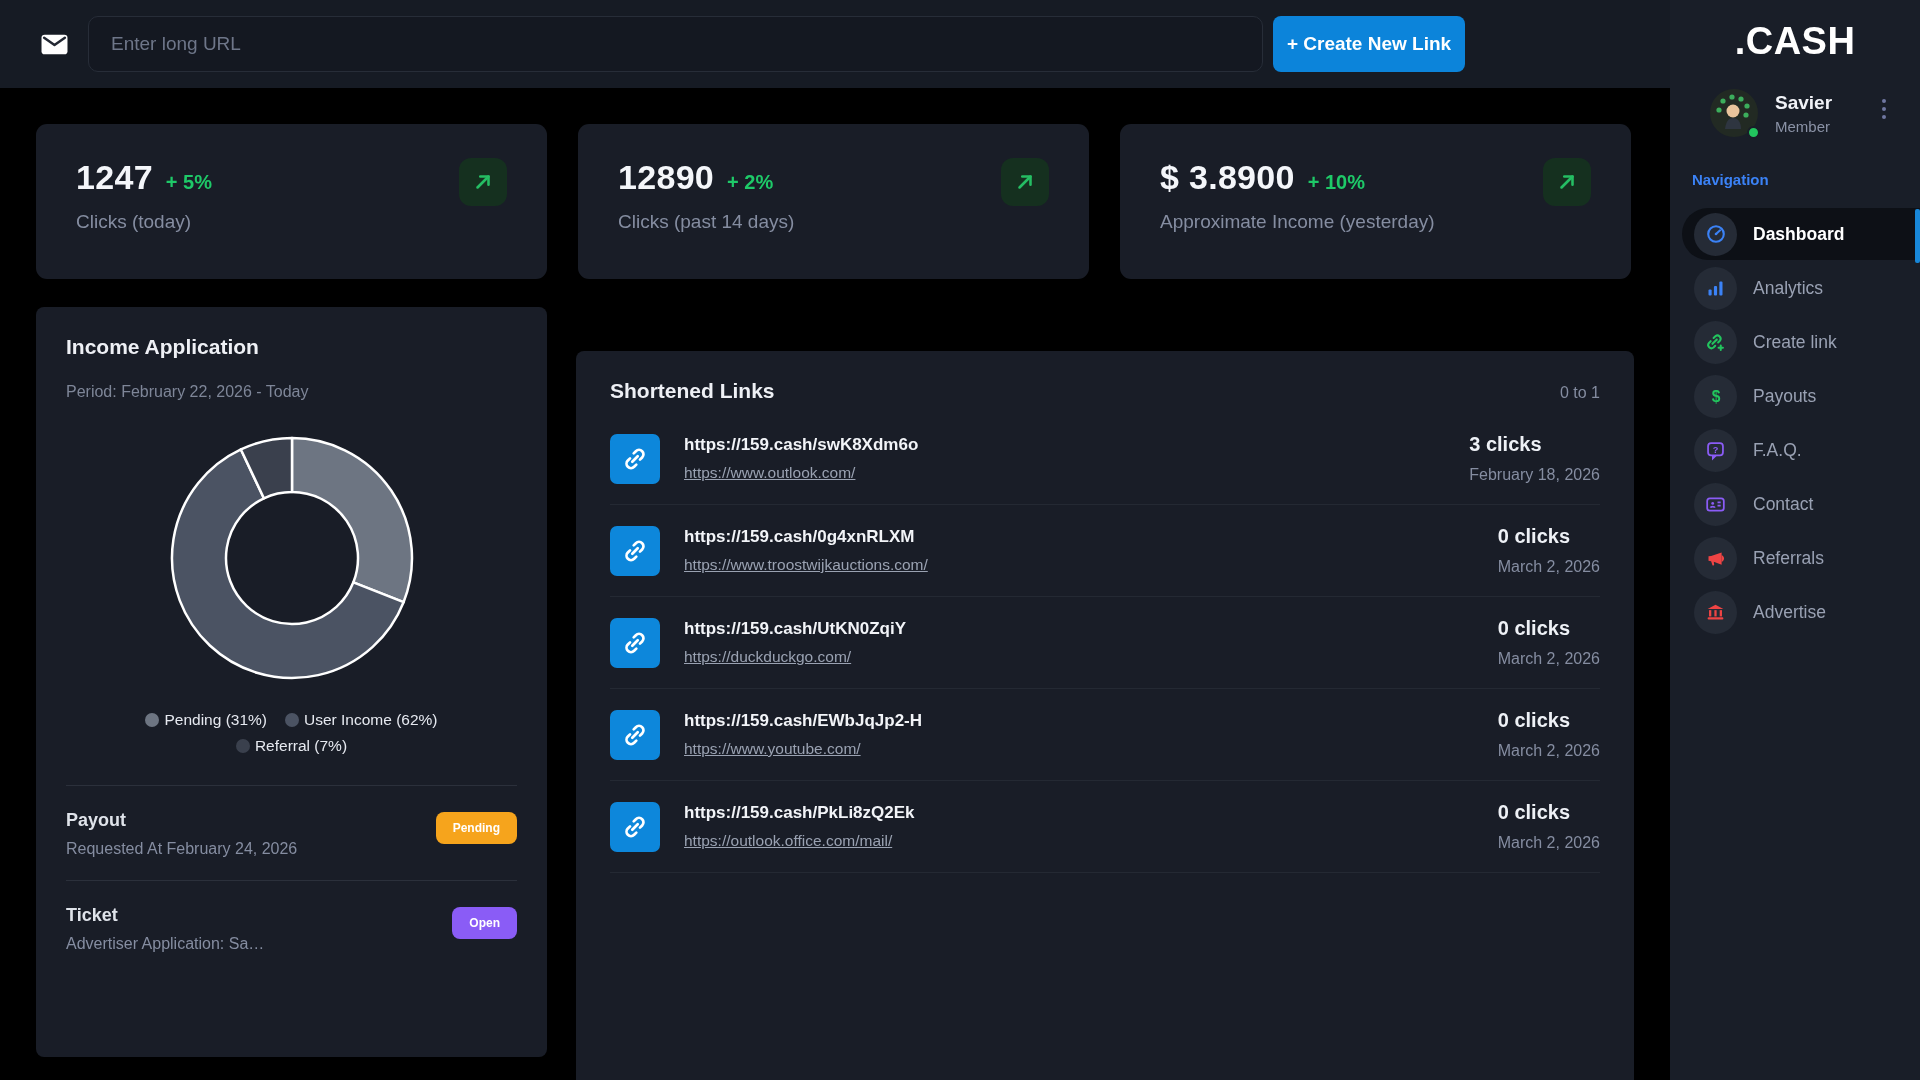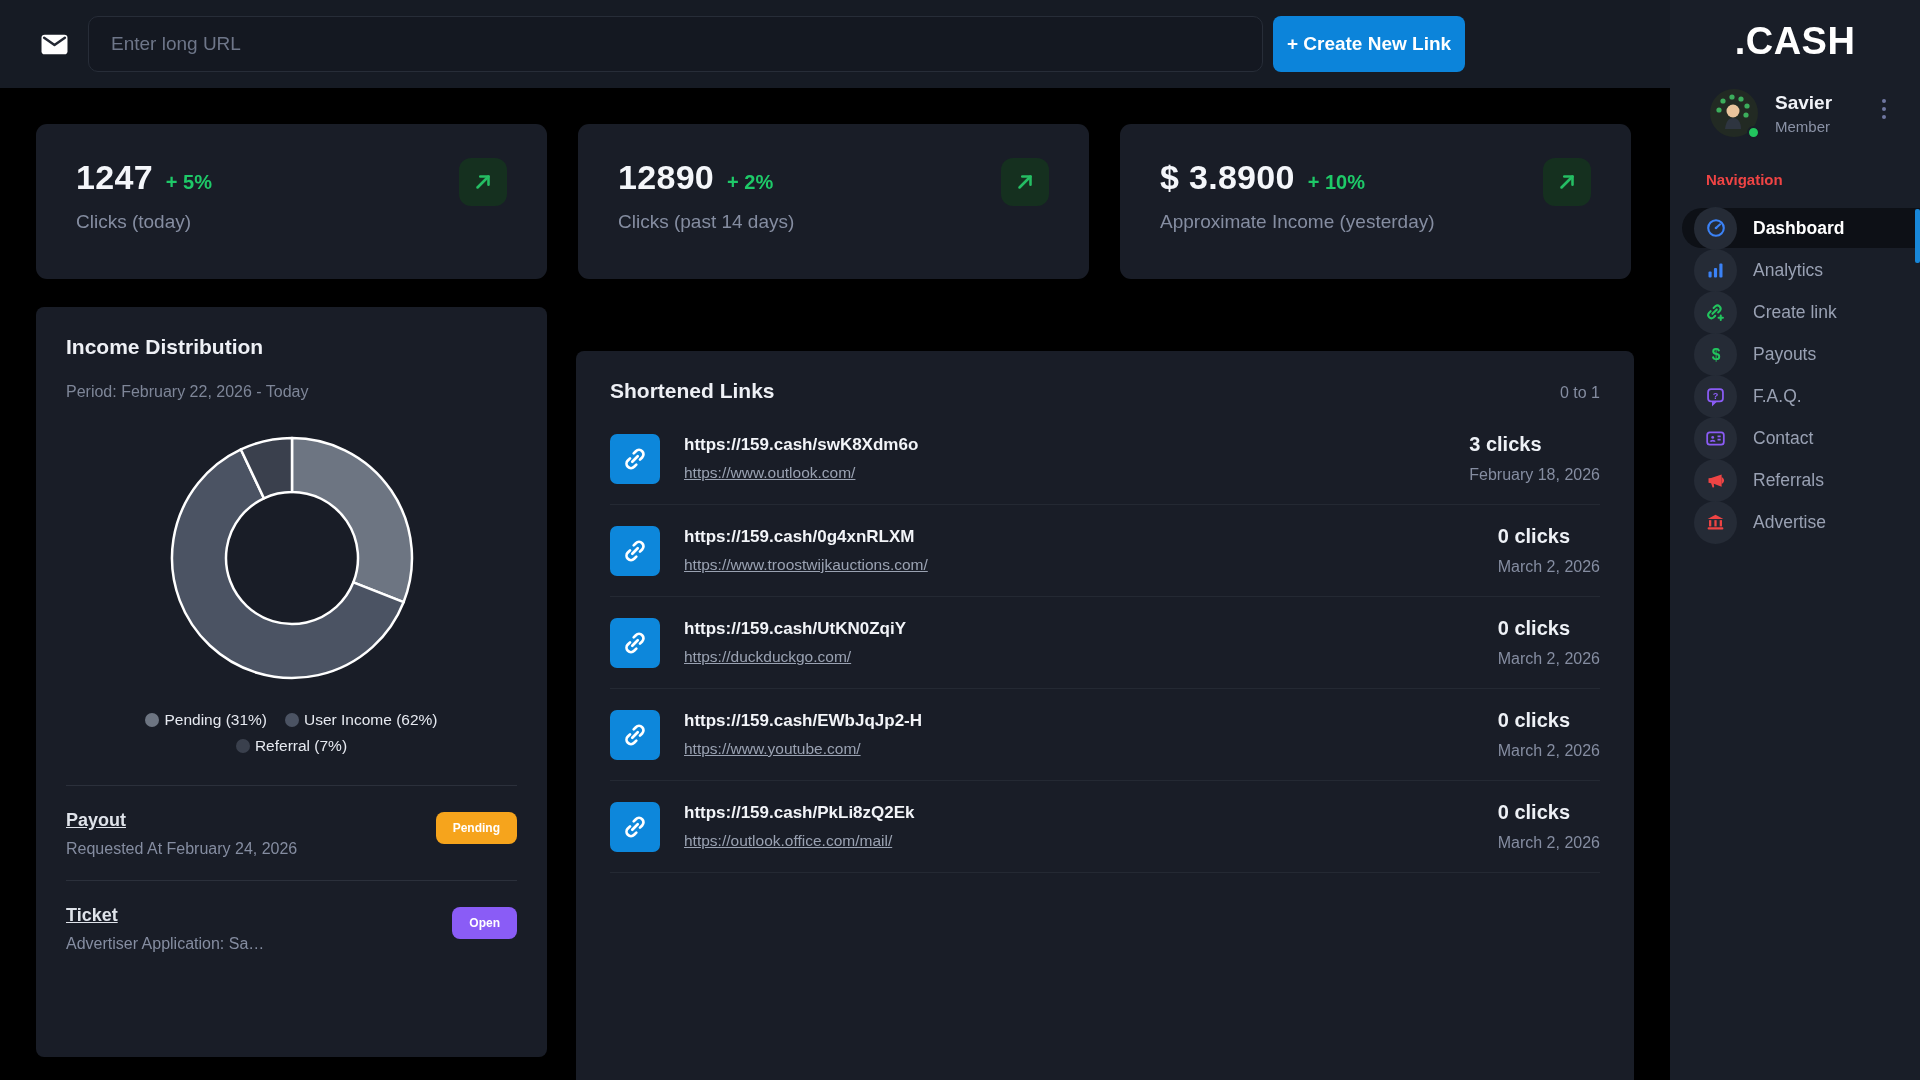--- a/index.html
+++ b/index.html
@@ -26,23 +26,23 @@
   .profile { position:relative; display:flex; align-items:center; margin:26px 0 0 40px; }
   .avatar-wrap { position:relative; width:48px; height:48px; }
   .status-dot { position:absolute; right:-2px; bottom:-2px; width:13px; height:13px;
     border-radius:50%; background:#22c55e; border:2px solid #191e28; }
   .profile-meta { margin-left:17px; }
   .profile-name { font-size:19px; font-weight:bold; color:#f0f2f7; }
   .profile-role { margin-top:4px; font-size:15px; color:#8a92a6; }
   .kebab { position:absolute; right:34px; top:10px; background:none; border:none;
     cursor:pointer; display:flex; flex-direction:column; gap:4px; }
   .kebab i { width:4px; height:4px; border-radius:50%; background:#6f77a0; display:block; }
-  .nav-label { margin:34px 0 0 36px; font-size:15px; font-weight:bold; color:#ef4444; }
+  .nav-label { margin:34px 0 0 22px; font-size:15px; font-weight:bold; color:#3b82f6; }
   .nav { margin-top:20px; padding-left:12px; display:flex; flex-direction:column; gap:2px; }
-  .nav-item { position:relative; display:flex; align-items:center; height:40px;
+  .nav-item { position:relative; display:flex; align-items:center; height:52px;
     border-radius:28px 0 0 28px; cursor:pointer; padding-left:12px; }
   .icon-circle { width:43px; height:43px; border-radius:50%; background:#252b36;
     display:flex; align-items:center; justify-content:center; flex:none; }
   .nav-item .label { margin-left:16px; font-size:17.5px; color:#99a1b3; }
   .nav-item.active { background:#0d1016; }
   .nav-item.active .label { color:#fff; font-weight:bold; }
   .blue-bar { display:none; }
   .nav-item.active .blue-bar { display:block; position:absolute; right:0; top:1px;
     width:5px; height:54px; background:#1887d8; border-radius:2px; }
 
@@ -67,21 +67,21 @@
 
   .donut-wrap { width:250px; height:250px; margin:32px auto 0; }
   .legend { margin:28px auto 0; width:400px; display:flex; flex-wrap:wrap;
     justify-content:center; column-gap:18px; row-gap:8px; }
   .legend-item { display:flex; align-items:center; gap:5px; cursor:pointer; }
   .legend-dot { width:14px; height:14px; border-radius:50%; flex:none; }
   .legend-item span:last-child { font-size:15.5px; color:#e6e9f0; }
 
   .divider { border-top:1px solid #2b303b; margin-top:30px; }
   .mini-row { margin-top:24px; display:flex; justify-content:space-between; align-items:flex-start; }
-  .mini-title { font-size:18px; font-weight:bold; color:#dfe3ea; text-decoration:underline; cursor:pointer; }
+  .mini-title { font-size:18px; font-weight:bold; color:#dfe3ea; cursor:pointer; }
   .mini-sub { margin-top:9px; font-size:16px; color:#858da1; }
   .badge { border-radius:8px; padding:9px 17px; font-size:12px; font-weight:bold;
     color:#fff; margin-top:2px; }
 
   .links-head { display:flex; justify-content:space-between; align-items:baseline; }
   .links-range { font-size:16px; color:#848ca0; }
   .link-rows { margin-top:10px; }
   .link-row { display:flex; align-items:center; height:92px; border-bottom:1px solid #242933; }
   .link-tile { width:50px; height:50px; border-radius:7px; background:#0d87db; color:#fff;
     display:flex; align-items:center; justify-content:center; flex:none; }
@@ -282,21 +282,21 @@
         <button class="trend-tile">
           <svg viewBox="0 0 24 24" width="22" height="22" fill="none" stroke="currentColor" stroke-width="2.8" stroke-linecap="round" stroke-linejoin="round">
             <path d="M6 18 L18 6"></path>
             <path d="M9 6 h9 v9"></path>
           </svg>
         </button>
       </div>
     </div>
 
   <div class="panel income-panel">
-    <div class="panel-title">Income Distribution</div>
+    <div class="panel-title">Income Application</div>
     <div class="panel-sub">Period: February 22, 2026 - Today</div>
 
     <div class="donut-wrap">
       <svg id="donut-svg" viewBox="0 0 250 250" width="250" height="250">
           <path d="M 125.00 5.00 A 120 120 0 0 1 236.57 169.17 L 186.37 149.30 A 66 66 0 0 0 125.00 59.00 Z" fill="#6d7582" stroke="#ffffff" stroke-width="2.5" stroke-linejoin="round"></path>
           <path d="M 236.57 169.17 A 120 120 0 1 1 73.91 16.42 L 96.90 65.28 A 66 66 0 1 0 186.37 149.30 Z" fill="#4b5363" stroke="#ffffff" stroke-width="2.5" stroke-linejoin="round"></path>
           <path d="M 73.91 16.42 A 120 120 0 0 1 125.00 5.00 L 125.00 59.00 A 66 66 0 0 0 96.90 65.28 Z" fill="#3a404d" stroke="#ffffff" stroke-width="2.5" stroke-linejoin="round"></path>
         </svg>
     </div>
     <div class="legend" id="donut-legend">

